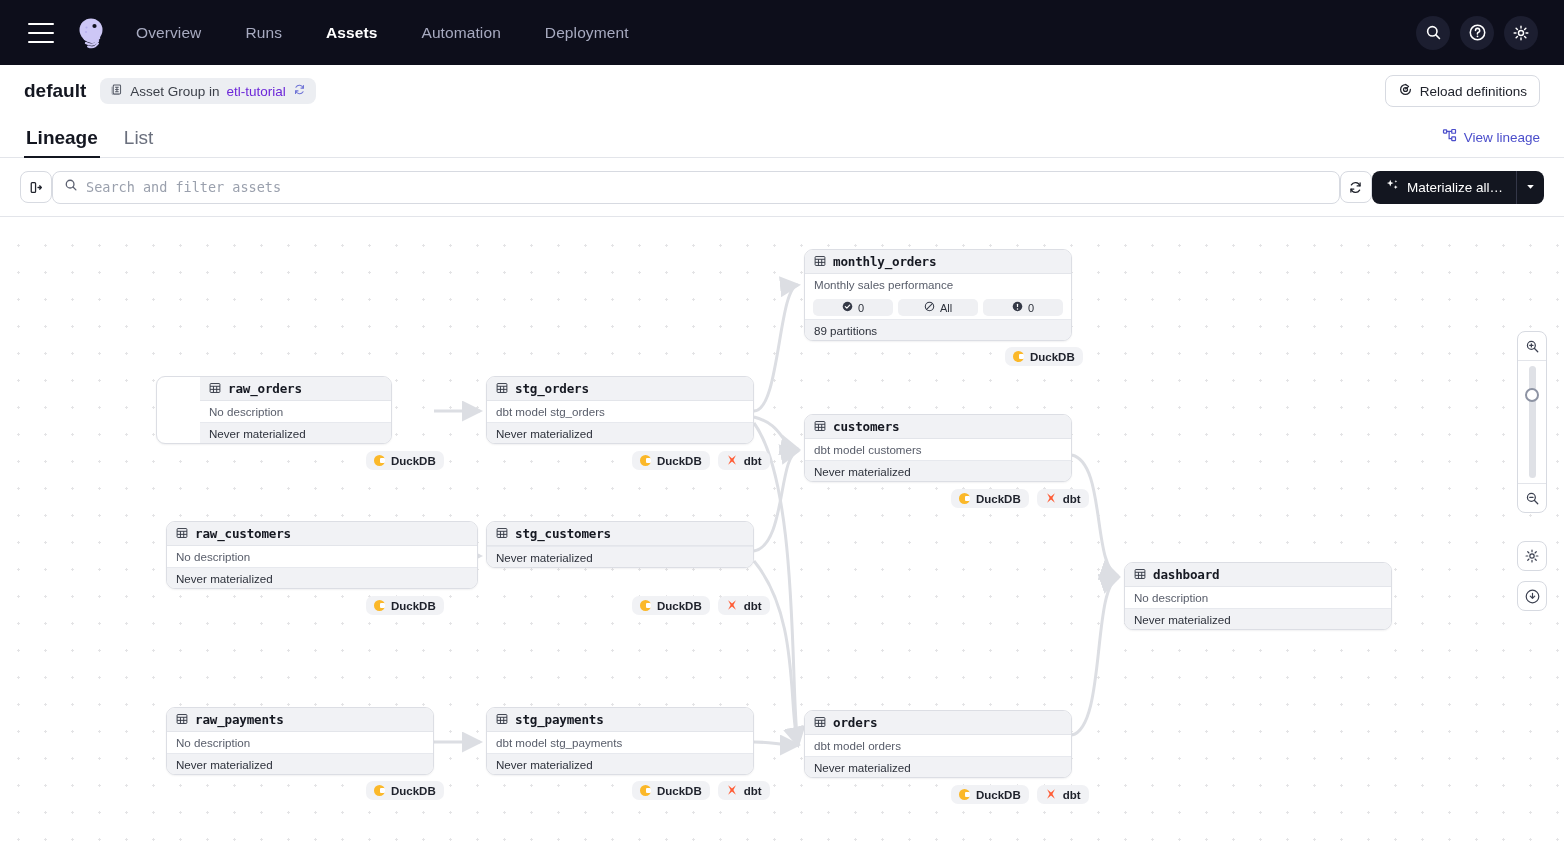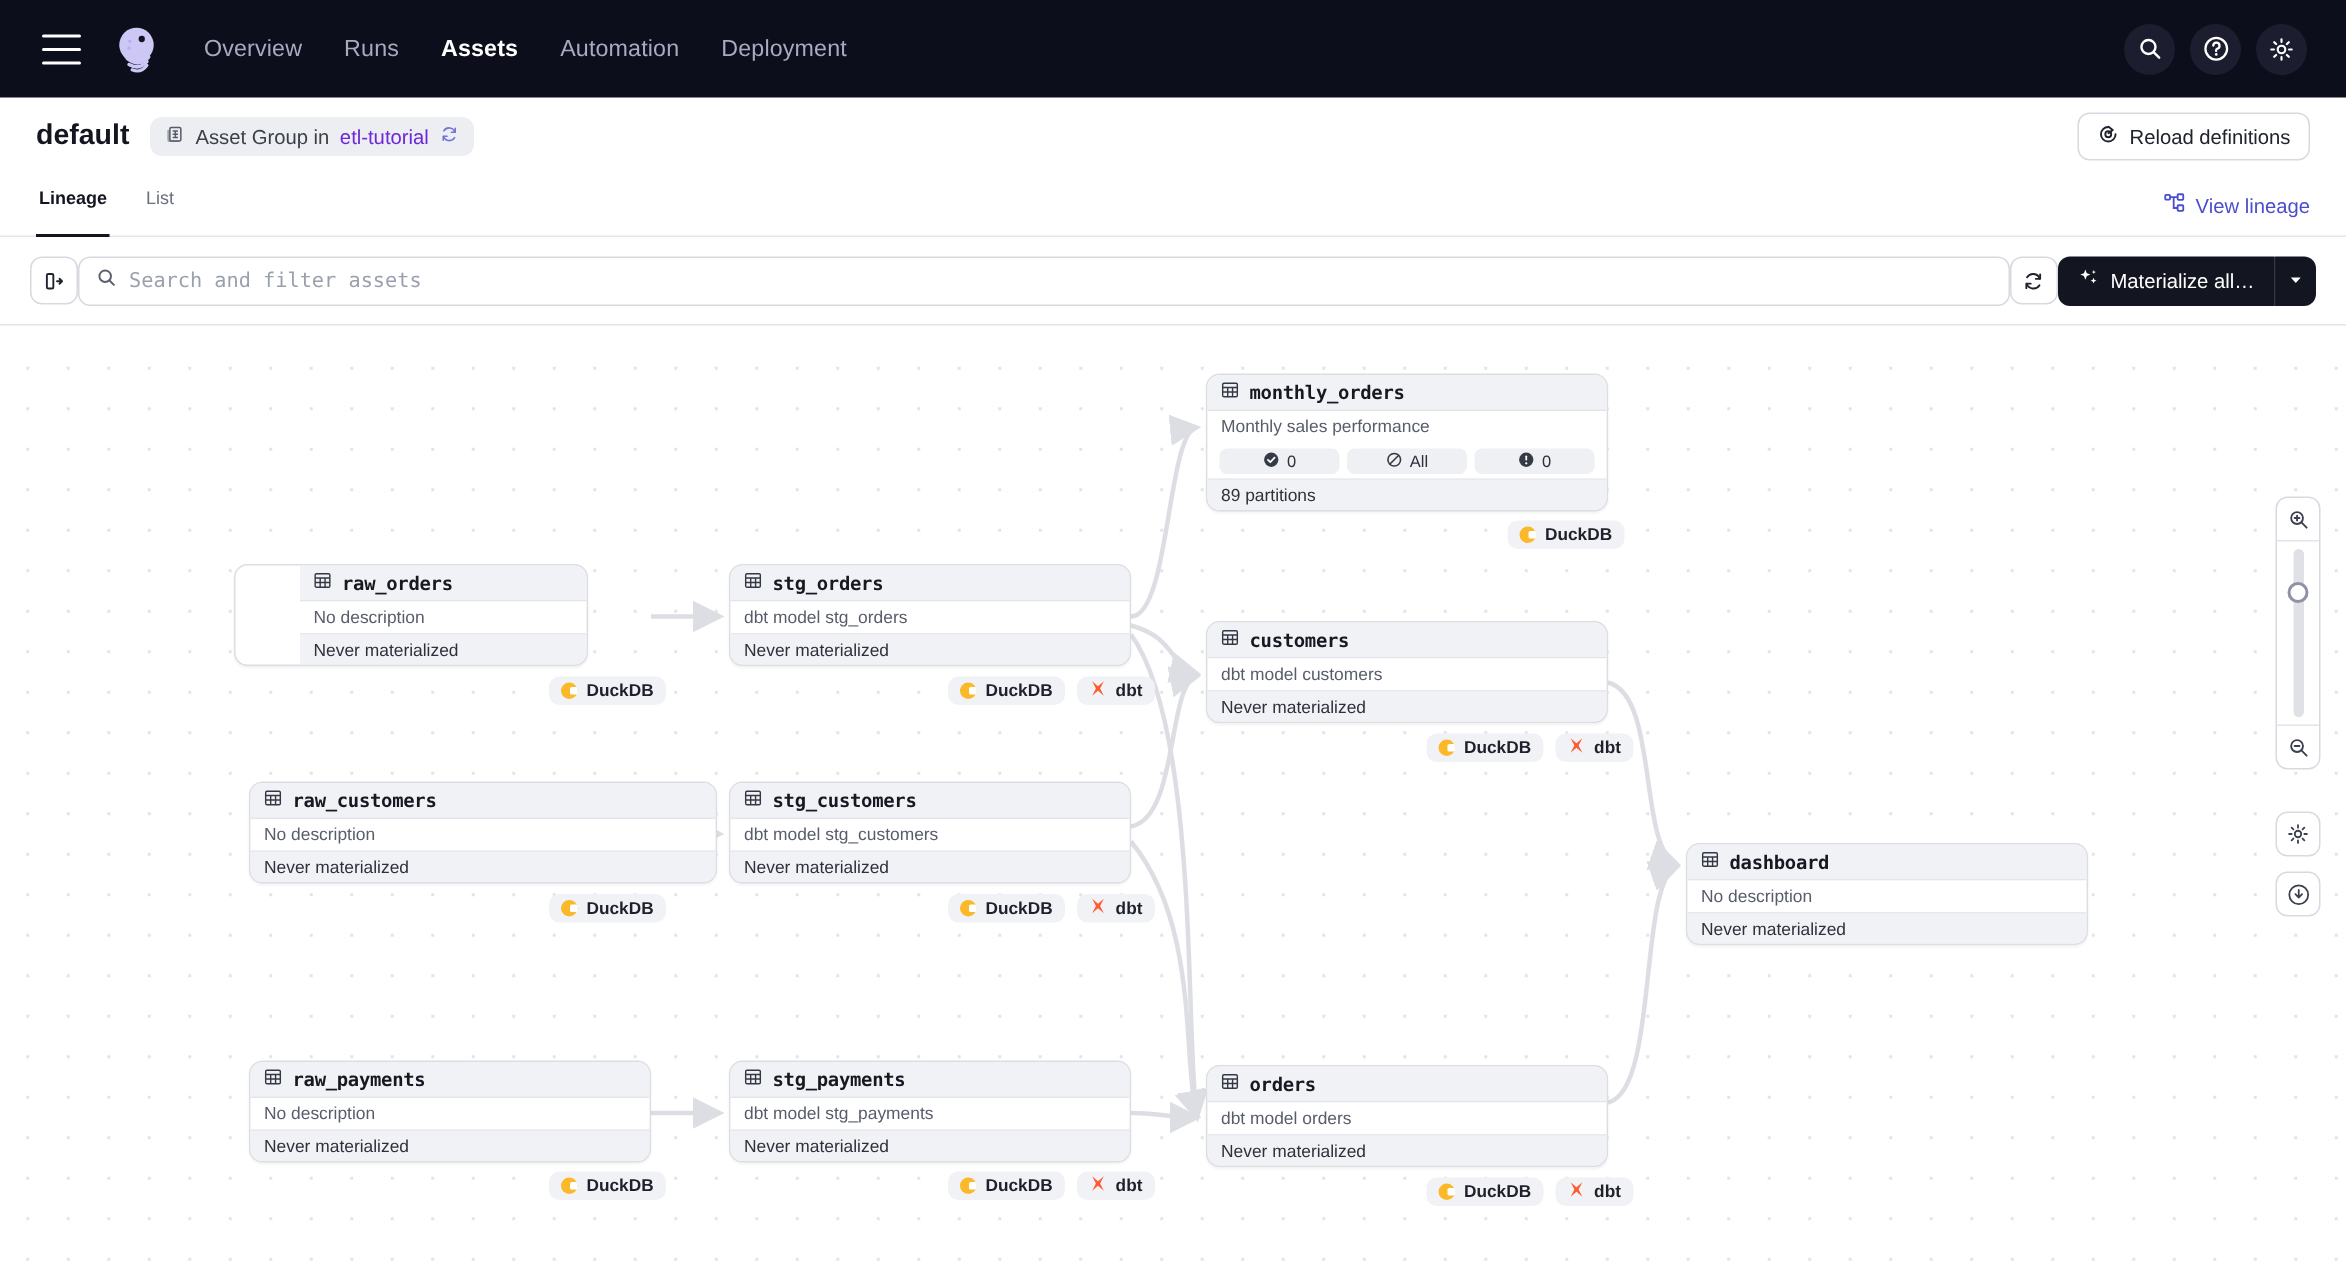--- a/index.html
+++ b/index.html
@@ -14,21 +14,21 @@
   
   .topnav {
     height: 65px; background: #0d0e1b;
     display: flex; align-items: center; padding: 0 18px;
     position: relative; z-index: 40;
   }
   .hamburger { width: 26px; height: 20px; margin-left: 10px; margin-right: 16px;
     display: flex; flex-direction: column; justify-content: space-between; cursor: pointer; }
   .hamburger span { display: block; height: 2px; background: #ffffff; border-radius: 1px; }
   .logo { width: 42px; height: 42px; margin-right: 24px; display:flex; align-items:center; justify-content:center; }
-  .navlinks { display: flex; align-items: center; gap: 28px; }
+  .navlinks { display: flex; align-items: center; gap: 44px; }
   .navlink {
     color: #a7aac0; font-size: 15.5px; letter-spacing: .1px;
     cursor: pointer; text-decoration: none; white-space: nowrap;
   }
   .navlink.active { color: #ffffff; font-weight: 700; }
   .navright { margin-left: auto; display: flex; align-items: center; gap: 10px; padding-right: 8px; }
   .iconbtn-dark {
     width: 34px; height: 34px; border-radius: 50%; background: #1c1e30;
     display: flex; align-items: center; justify-content: center; cursor: pointer;
   }
@@ -50,21 +50,21 @@
     border: 1px solid #d7dae1; background: #fff; border-radius: 8px;
     height: 32px; padding: 0 12px; font-size: 13.5px; color: #20232c; cursor: pointer;
   }
 
   
   .tabsrow {
     height: 41px; display: flex; align-items: flex-end; padding: 0 24px;
     border-bottom: 1px solid #e3e5ea; position: relative; background:#fff;
   }
   .tab {
-    font-size: 12px; color: #6a6f7d; padding: 0 2px 18px 2px; margin-right: 22px;
+    font-size: 19px; color: #6a6f7d; padding: 0 2px 8px 2px; margin-right: 22px;
     cursor: pointer; position: relative;
   }
   .tab.active { color: #131620; font-weight: 700; }
   .tab.active:after {
     content: ''; position: absolute; left: 0; right: 0; bottom: -1px;
     height: 2.5px; background: #131620;
   }
   .viewlineage {
     margin-left: auto; display: inline-flex; align-items: center; gap: 7px;
     color: #4b4ecb; font-size: 13.5px; padding-bottom: 11px; cursor: pointer;
@@ -512,21 +512,20 @@
     <div class="node" style="left:486px; top:294px; width:268px;">
       <div class="node-head">
         <span>
           <svg width="12" height="12" viewBox="0 0 14 14" fill="none" stroke="#333844" stroke-width="1.1">
               <rect x="1.3" y="1.8" width="11.4" height="10.4" rx="1"></rect>
               <path d="M1.3 5h11.4M1.3 8.6h11.4M5.2 5v7.2M9 5v7.2"></path>
             </svg>
         </span>
         <span class="node-name">stg_customers</span>
       </div>
-      <div class="node-desc">dbt model stg_customers</div>
       <div class="node-status">Never materialized</div>
     </div>
     <div class="tags" style="left:632px; top:369px;">
       <div class="tag">
         <span class="duckdb-dot"></span>
         <span>DuckDB</span>
       </div>
       <div class="tag">
         <span class="dbt-x">
           <svg width="12" height="12" viewBox="0 0 12 12" fill="#ff5c35">

